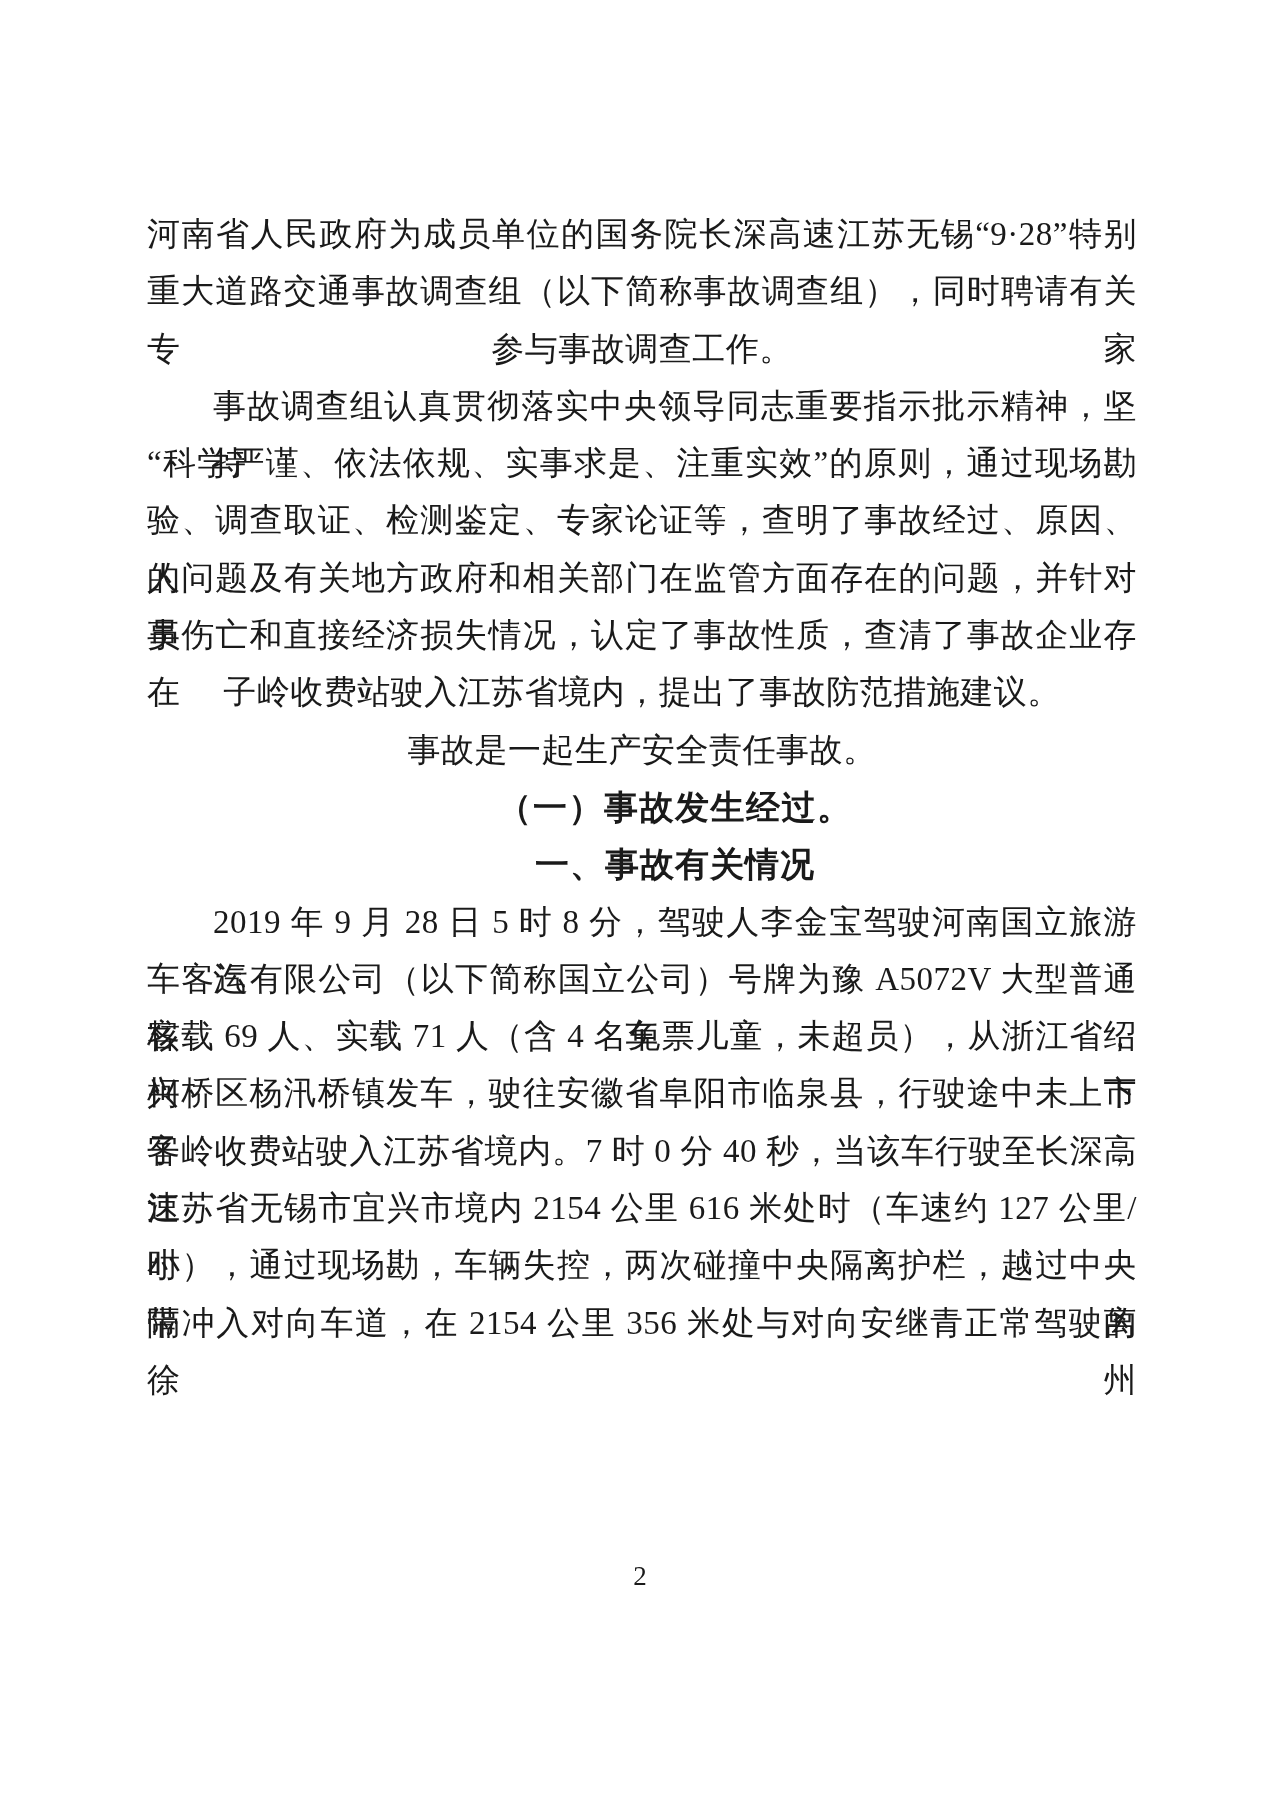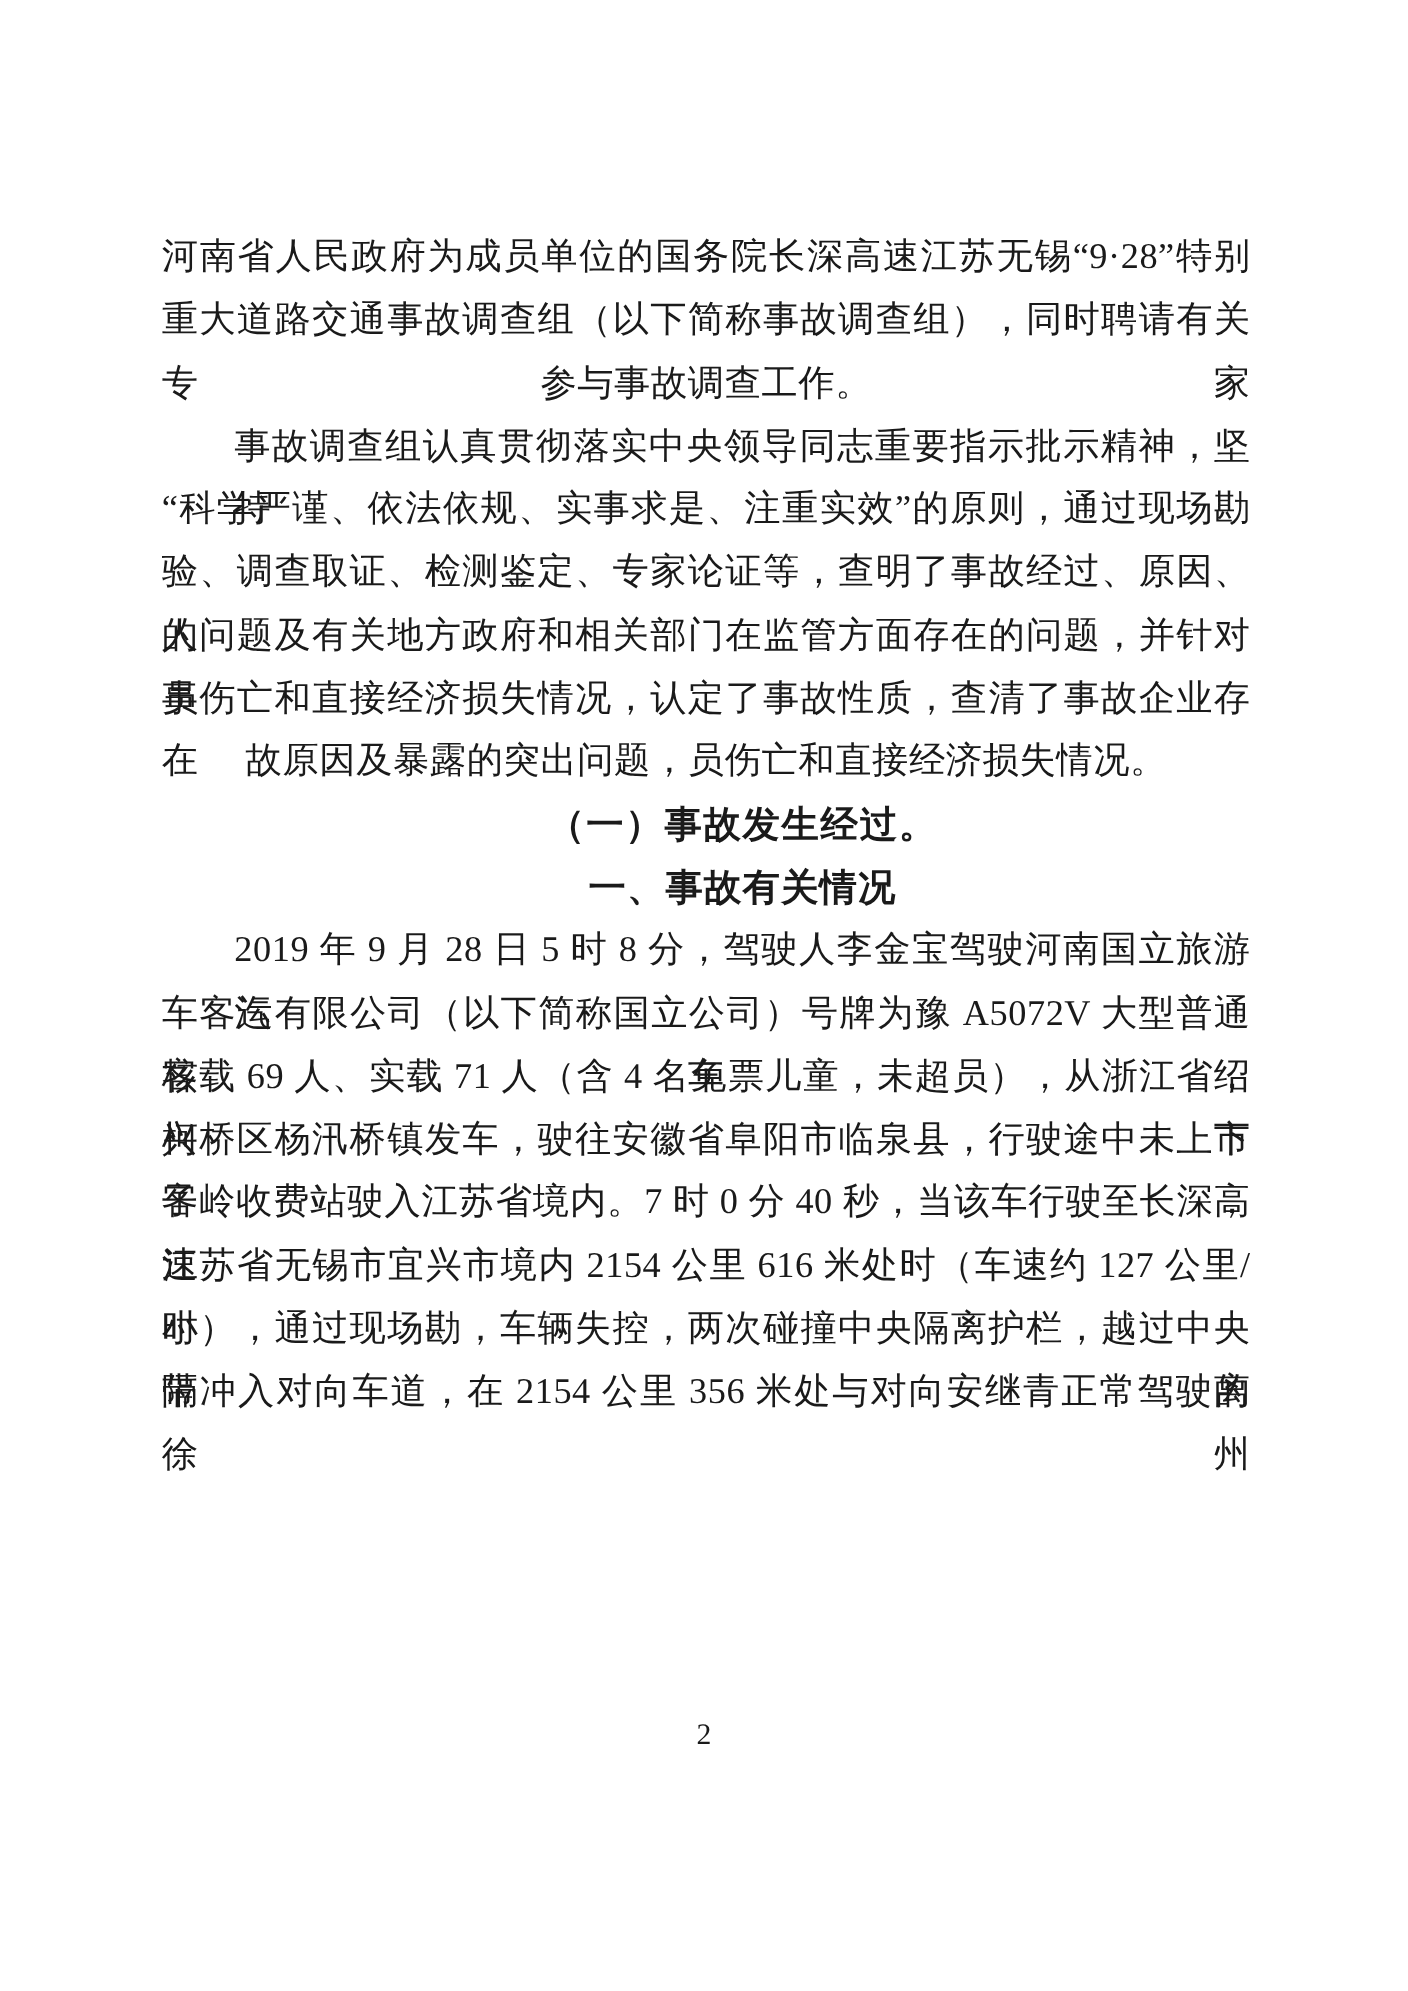--- a/index.html
+++ b/index.html
@@ -74,23 +74,24 @@
         <div class="line fill">河南省人民政府为成员单位的国务院长深高速江苏无锡“9·28”特别</div>
         <div class="line fill">重大道路交通事故调查组（以下简称事故调查组），同时聘请有关专家</div>
         <div class="line">参与事故调查工作。</div>
       </div>
       <div class="block p">
         <div class="line indent fill">事故调查组认真贯彻落实中央领导同志重要指示批示精神，坚持</div>
         <div class="line fill">“科学严谨、依法依规、实事求是、注重实效”的原则，通过现场勘</div>
         <div class="line fill">验、调查取证、检测鉴定、专家论证等，查明了事故经过、原因、人</div>
         <div class="line fill">的问题及有关地方政府和相关部门在监管方面存在的问题，并针对事</div>
         <div class="line fill">员伤亡和直接经济损失情况，认定了事故性质，查清了事故企业存在</div>
-        <div class="line">故原因及暴露的突出问题，员伤亡和直接经济损失情况。</div>
+        <div class="line">子岭收费站驶入江苏省境内，提出了事故防范措施建议。</div>
       </div>
       <div class="block p">
+        <div class="line">事故是一起生产安全责任事故。</div>
       </div>
       <div class="block h2">
         <div class="line indent">（一）事故发生经过。</div>
       </div>
       <div class="block h1">
         <div class="line indent">一、事故有关情况</div>
       </div>
       <div class="block p">
         <div class="line indent fill">2019 年 9 月 28 日 5 时 8 分，驾驶人李金宝驾驶河南国立旅游汽</div>
         <div class="line fill">车客运有限公司（以下简称国立公司）号牌为豫 A5072V 大型普通客车，</div>

